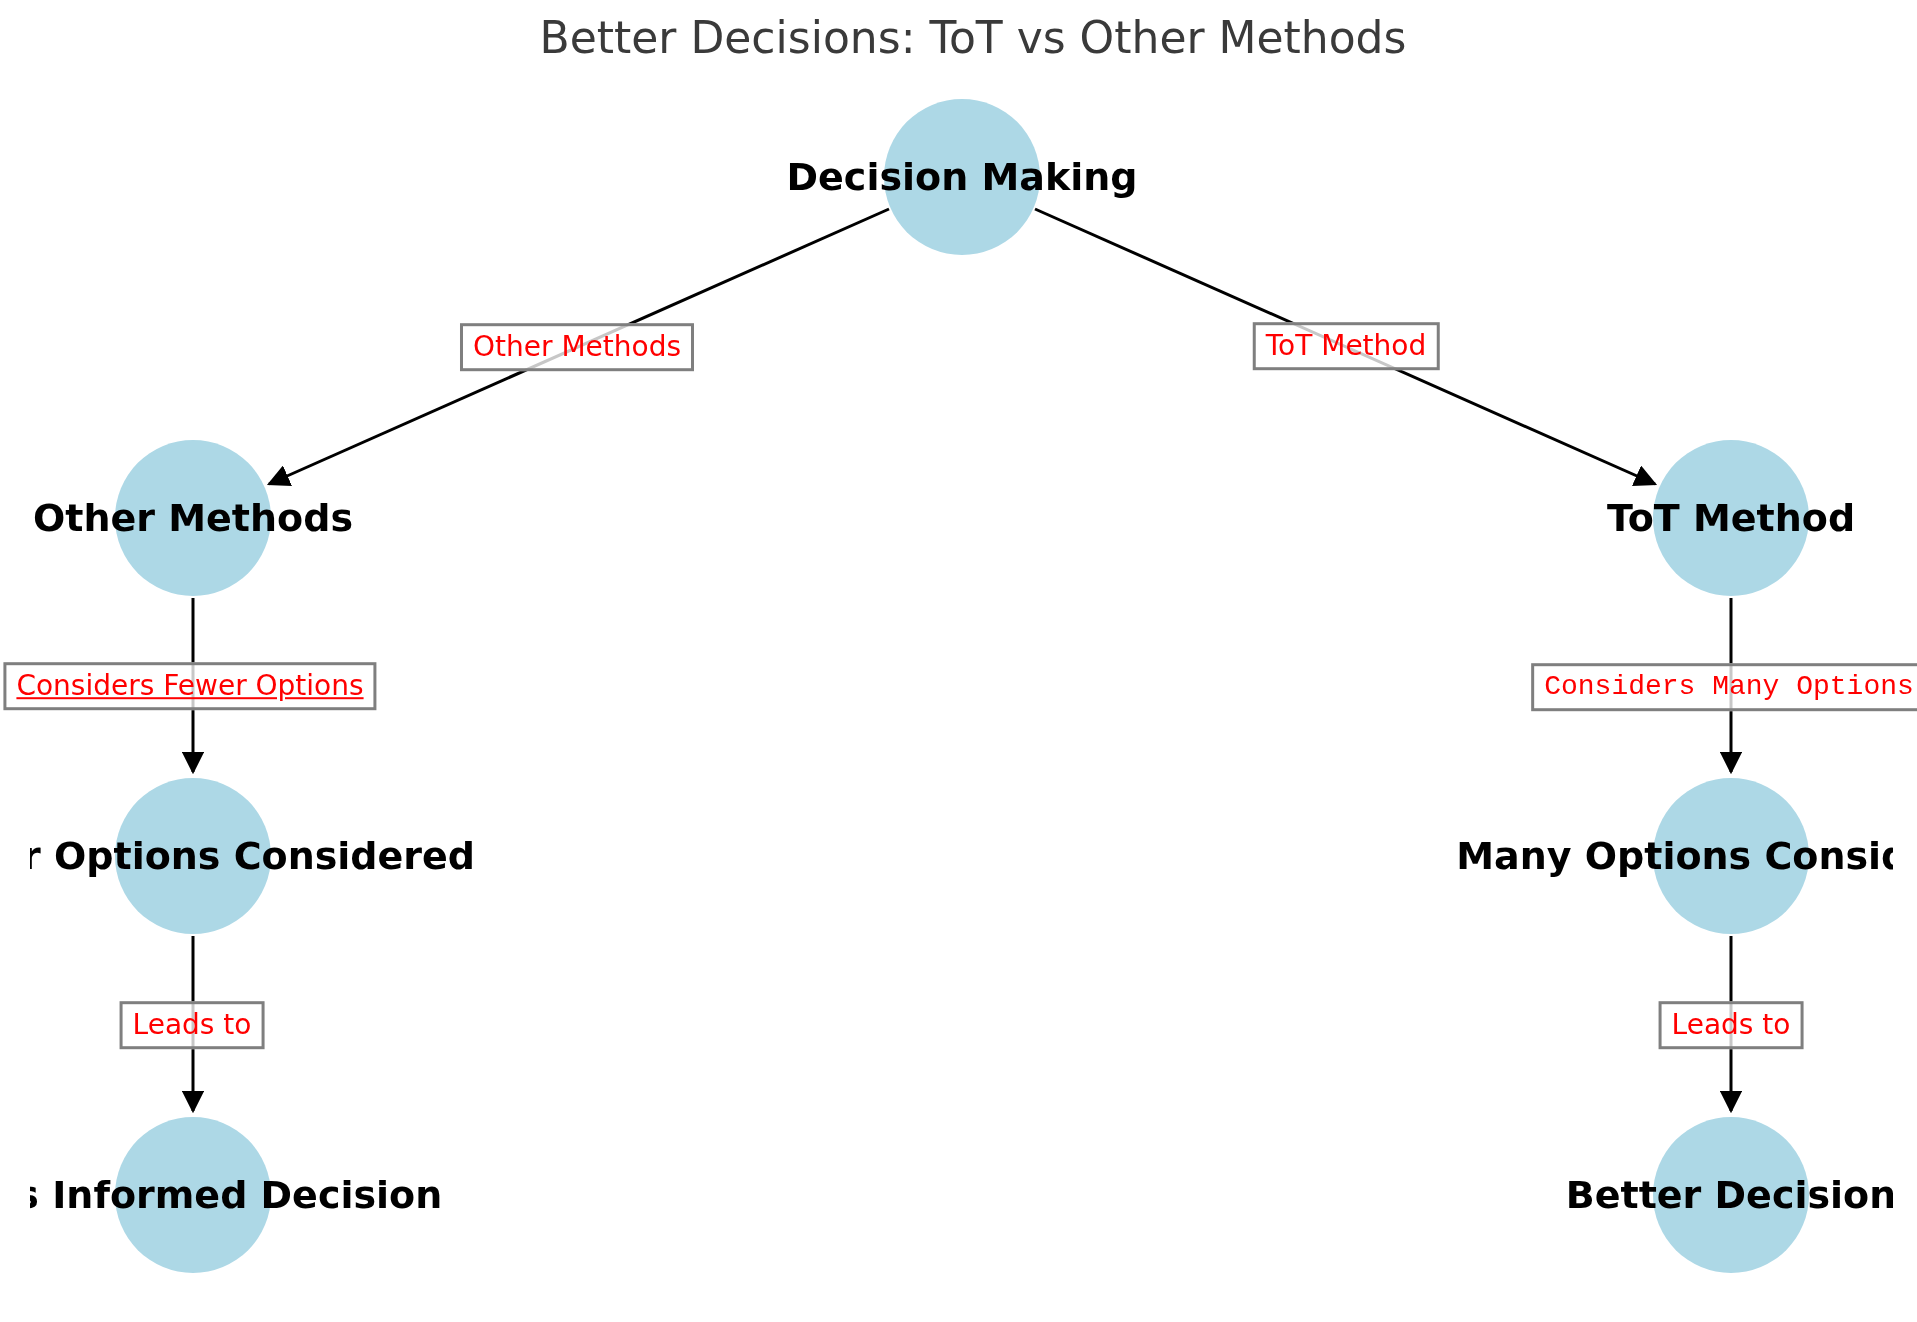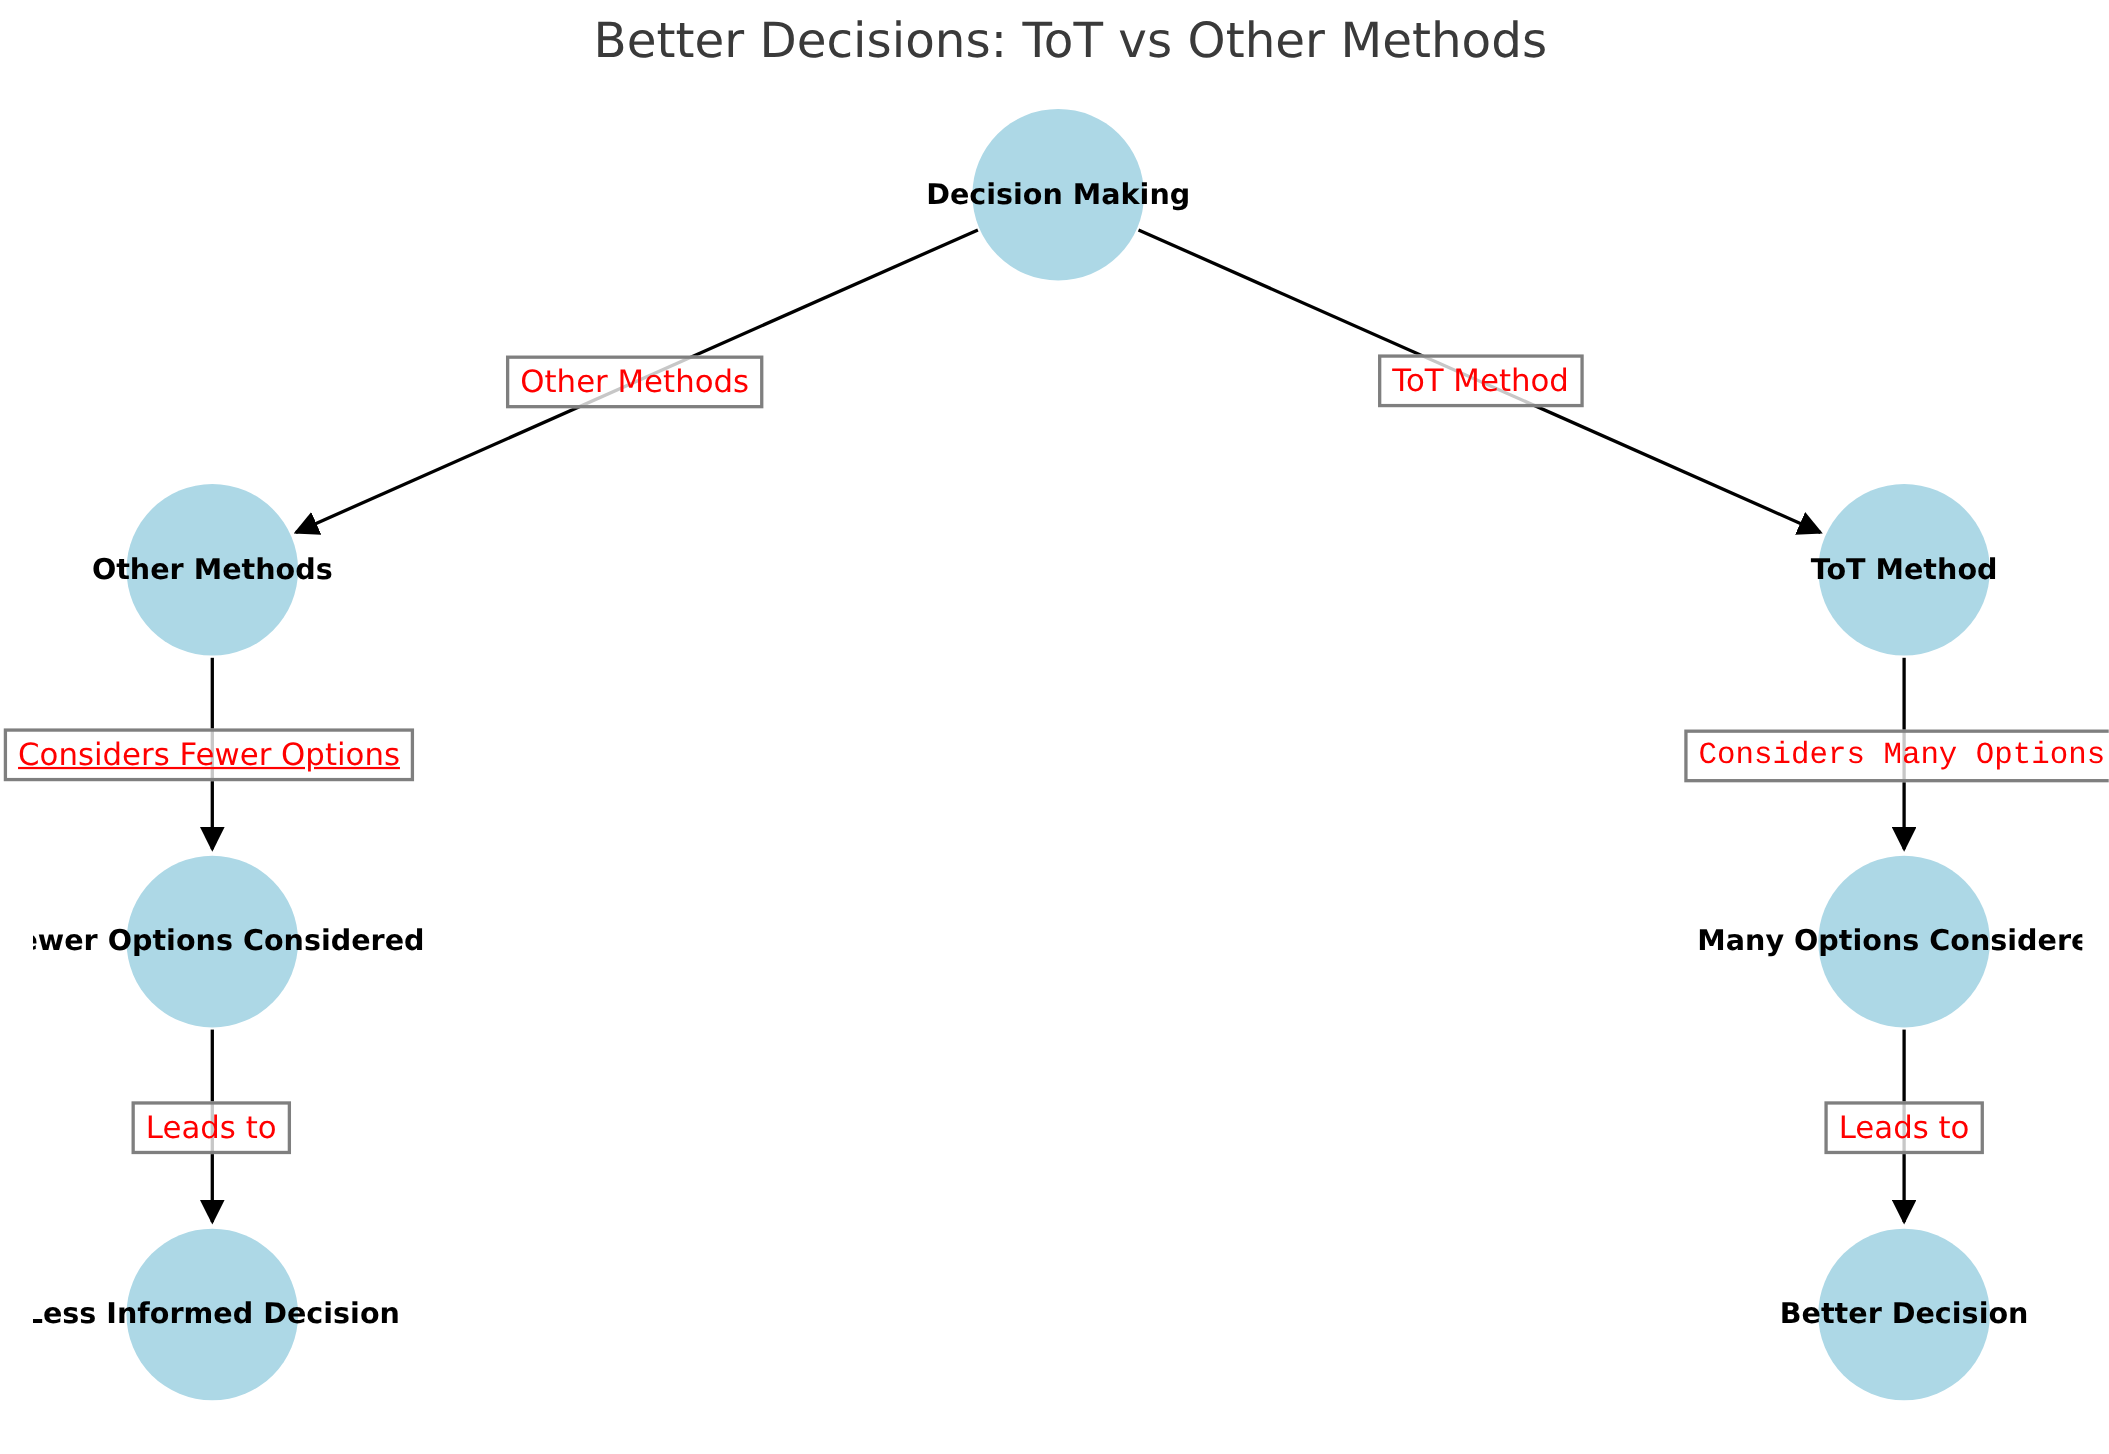--- a/index.html
+++ b/index.html
@@ -48,21 +48,21 @@
     top: 0;
     width: 1863px;
     height: 1322px;
     overflow: hidden;
     z-index: 4;
     pointer-events: none;
   }
   .node-label {
     position: absolute;
     transform: translate(-50%, -50%);
-    font-size: 26px;
+    font-size: 38px;
     font-weight: bold;
     color: #000000;
     white-space: nowrap;
   }
   .edge-label {
     position: absolute;
     transform: translate(-50%, -50%);
     font-size: 28px;
     line-height: 1.2;
     color: #ff0000;

